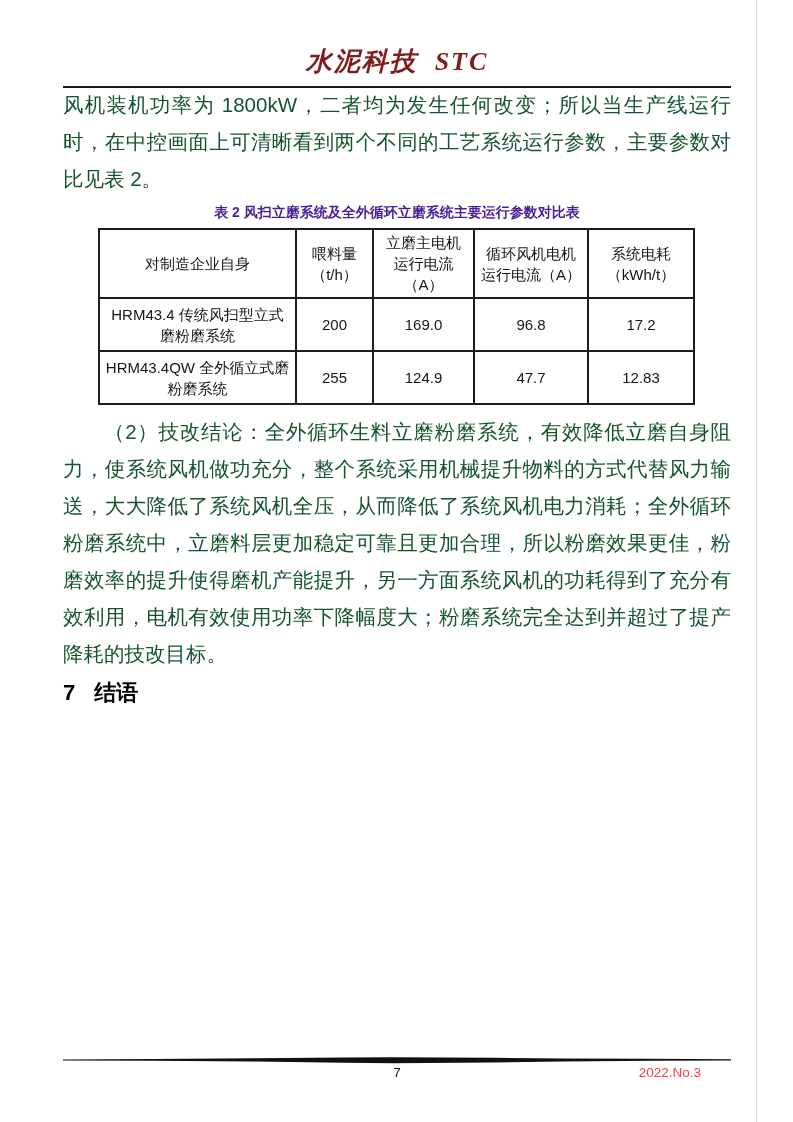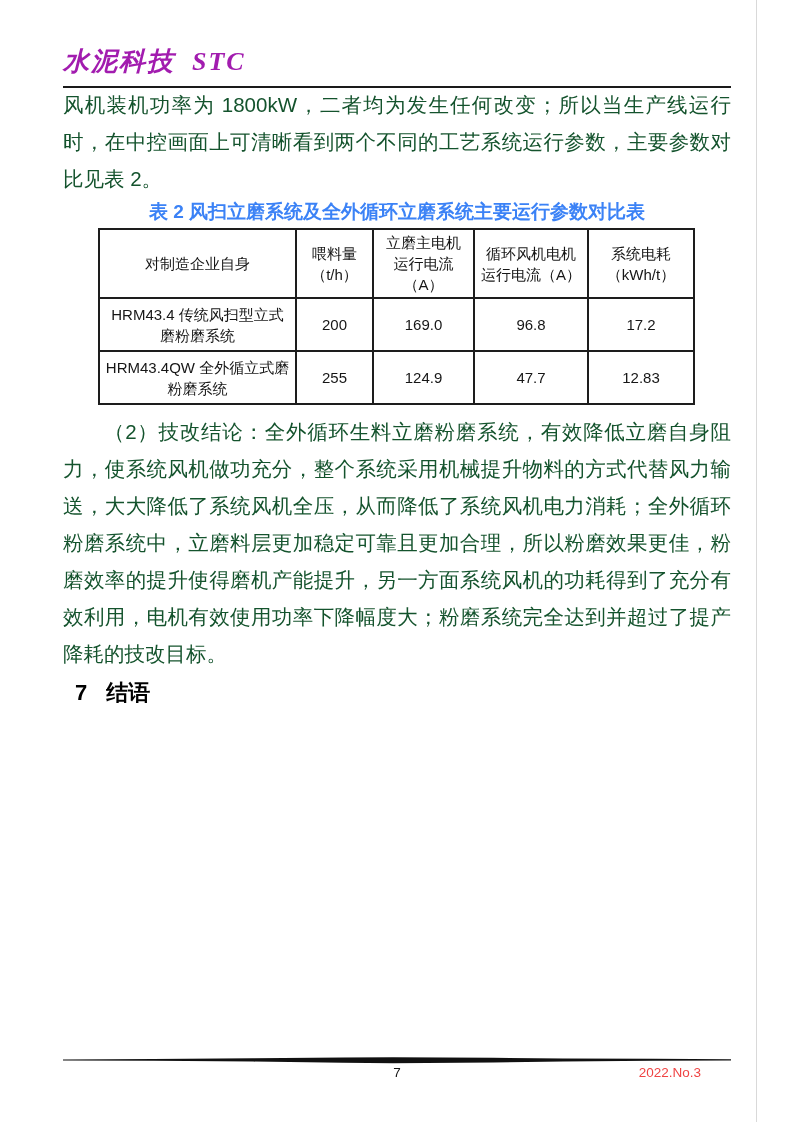--- a/index.html
+++ b/index.html
@@ -18,26 +18,27 @@
   }
   
   .header-area {
     position: absolute;
     left: 63px;
     top: 0;
     width: 668px;
   }
   .journal-title {
     margin-top: 44px;
+    text-align: center;
     font-family: "Liberation Serif", serif;
     font-style: italic;
     font-weight: bold;
     font-size: 26px;
     letter-spacing: 2px;
-    color: #a21caf;
+    color: #7f1d1d;
     white-space: pre;
   }
   .header-rule {
     margin-top: 7px;
     height: 2px;
     background: #1a1a1a;
   }
   
   .content {
     position: absolute;
@@ -53,24 +54,24 @@
     text-justify: inter-ideograph;
     color: #14532d;
   }
   .body-text.indent {
     text-indent: 2em;
   }
   .table-caption {
     margin-top: 5px;
     margin-bottom: 6px;
     text-align: center;
-    font-size: 19px;
+    font-size: 14px;
     font-weight: bold;
     line-height: 20px;
-    color: #3b82f6;
+    color: #4c1d95;
   }
   table.params-table {
     border-collapse: collapse;
     table-layout: fixed;
     width: 597px;
     margin-left: 35px;
     margin-bottom: 8px;
   }
   table.params-table th,
   table.params-table td {
@@ -85,21 +86,21 @@
     white-space: pre-line;
   }
   table.params-table col.c1 { width: 197px; }
   table.params-table col.c2 { width: 77px; }
   table.params-table col.c3 { width: 101px; }
   table.params-table col.c4 { width: 114px; }
   table.params-table col.c5 { width: 106px; }
   table.params-table tr.hdr   { height: 49px; }
   table.params-table tr.datarow { height: 53px; }
   .section-heading {
-    margin: 7px 0 9px 12px;
+    margin: 7px 0 9px 0;
     font-size: 22px;
     font-weight: bold;
     line-height: 28px;
     color: #000000;
   }
   .section-heading .num {
     display: inline-block;
     margin-right: 19px;
   }
   

